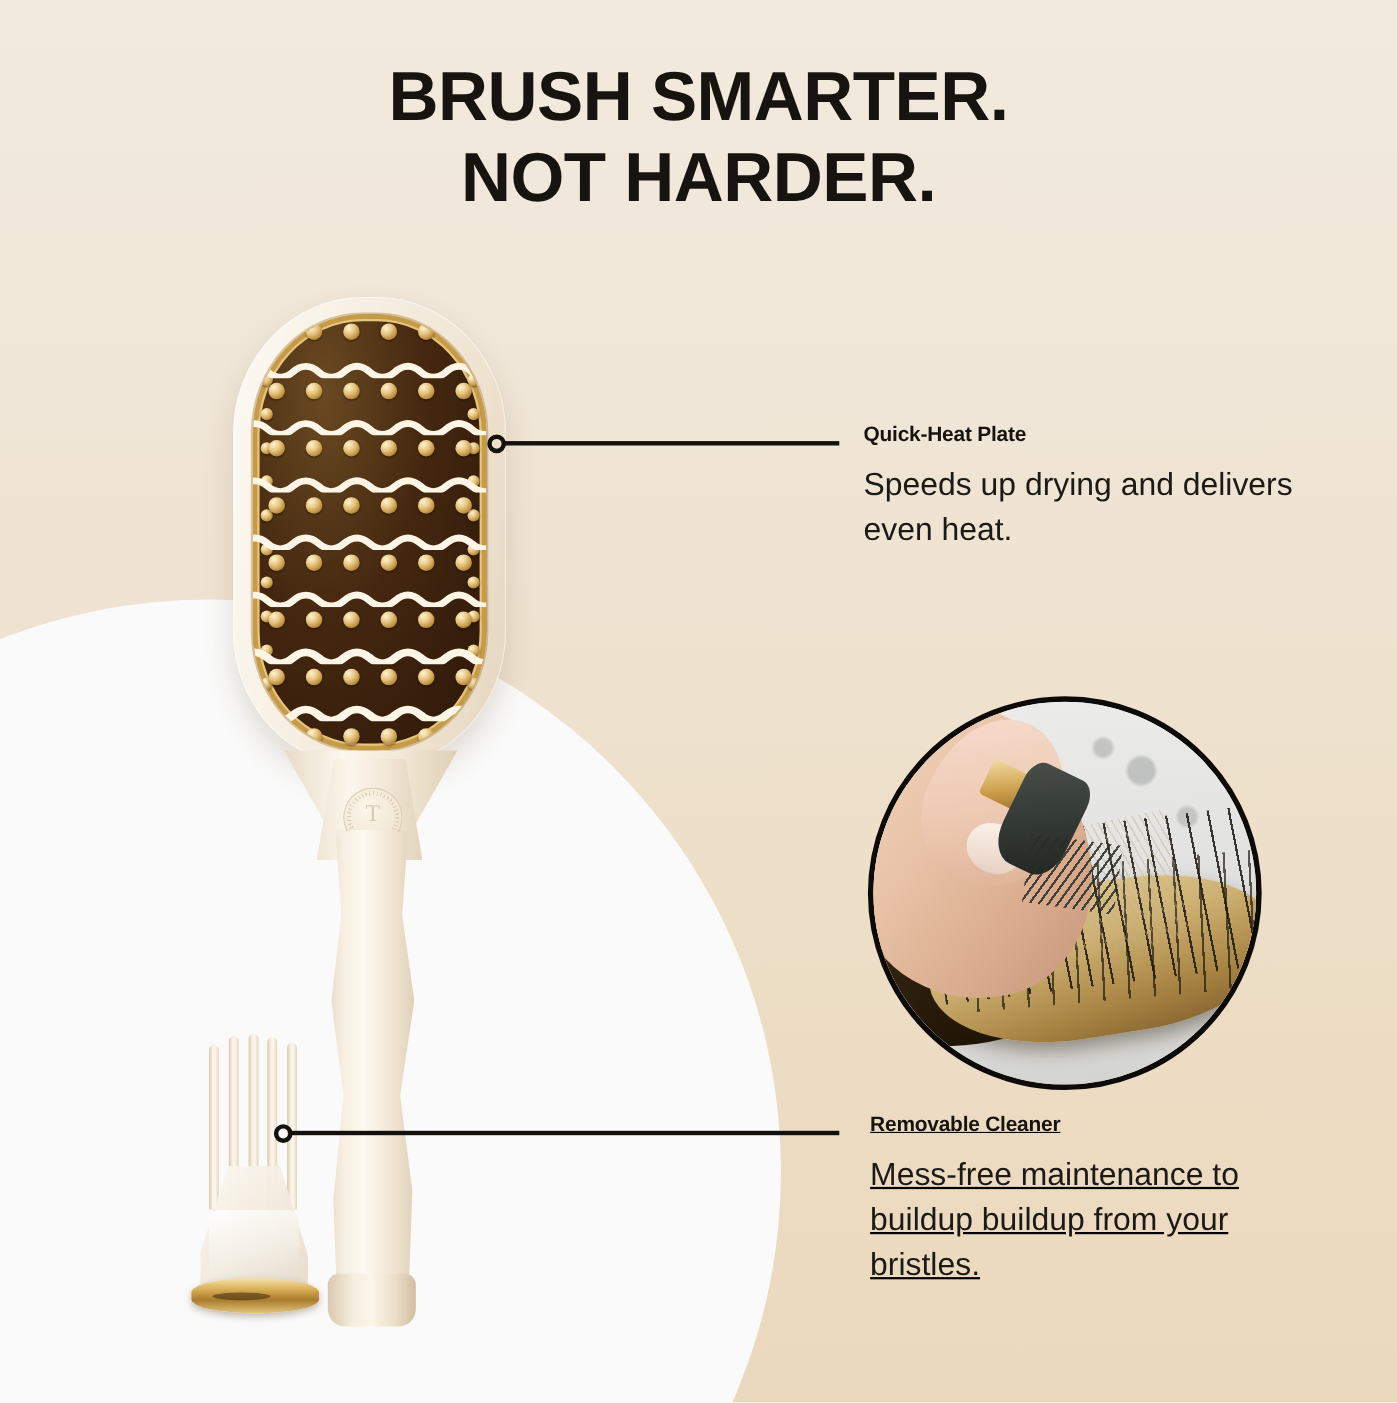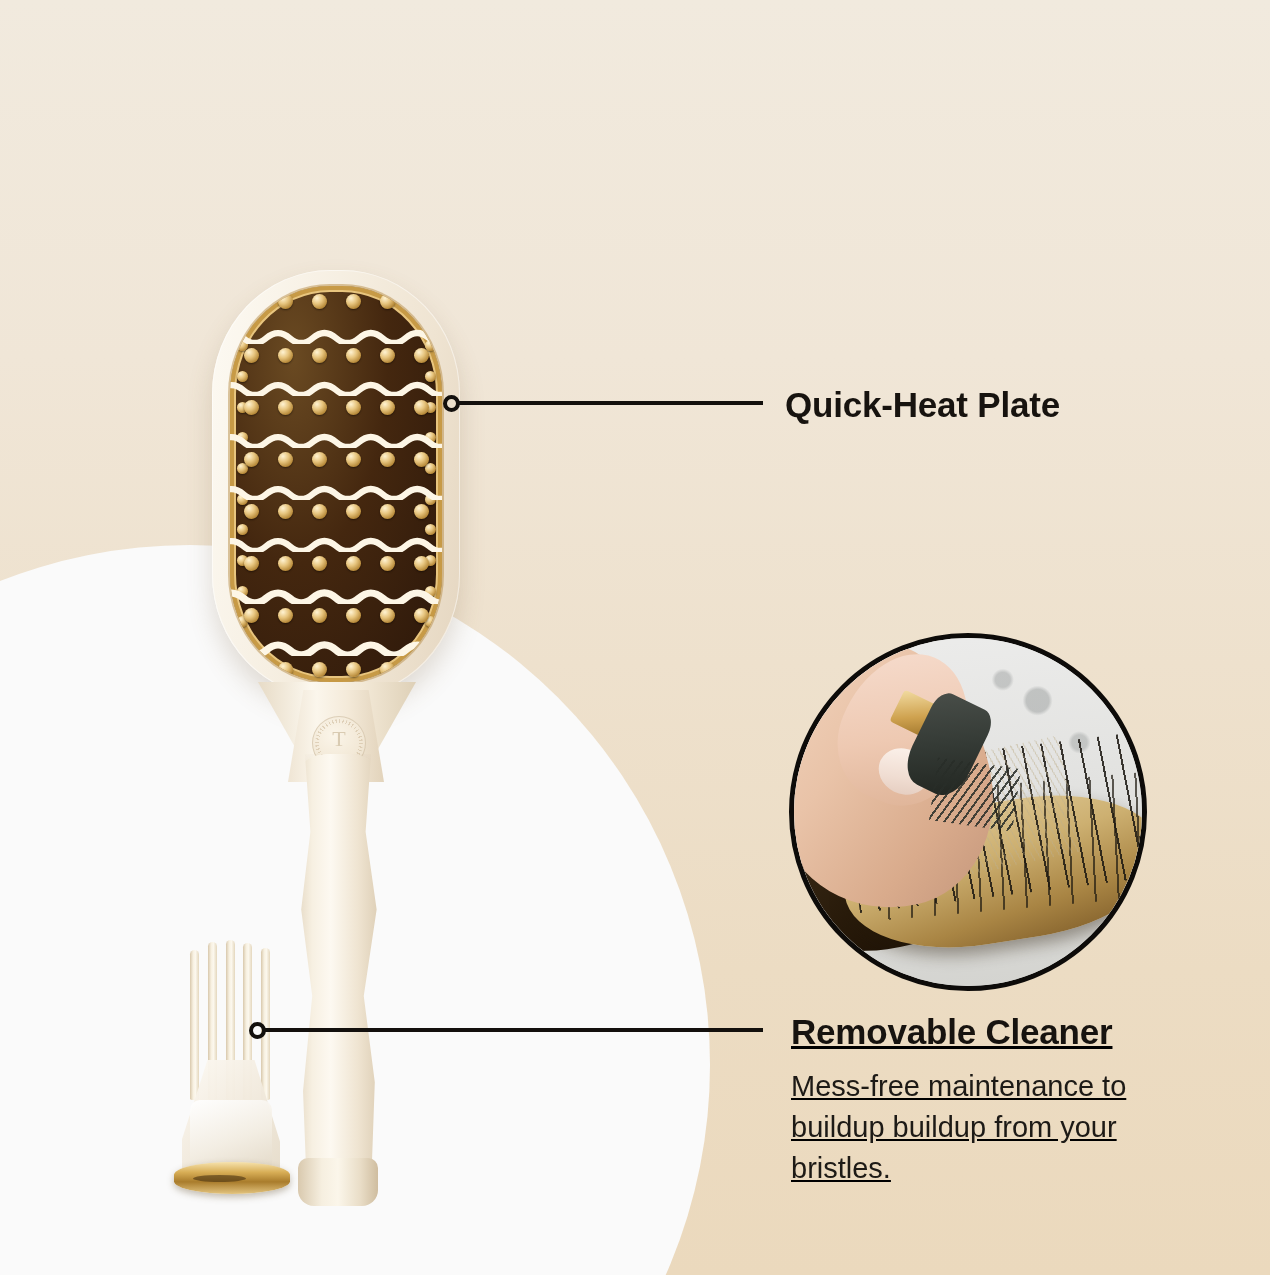--- a/index.html
+++ b/index.html
@@ -245,40 +245,44 @@
     position:absolute;width:17px;height:17px;border-radius:50%;
     border:4px solid #13100d;
     background:transparent;
     box-sizing:border-box;
   }
   .callout{
     position:absolute;width:420px;
   }
   .callout h3{
     margin:0 0 14px 0;
-    font-size:35px;
+    font-size:19px;
     font-weight:bold;
     color:#17130f;
     letter-spacing:-0.2px;
   }
   .callout p{
     margin:0;
     font-size:29px;
     line-height:1.42;
     color:#1d1a16;
     font-weight:normal;
   }
 </style>
 </head>
 <body>
 
 <div class="stage">
 
   <div class="white-circle"></div>
 
+  <div class="headline">
+    <span>BRUSH SMARTER.</span>
+    <span class="l2">NOT HARDER.</span>
+  </div>
 
   <div class="brush">
     <div class="brush-head">
       <div class="plate">
 
         <div class="sidecol left">
           <span class="pin sm"></span>
             <span class="pin sm"></span>
             <span class="pin sm"></span>
           <span class="pin sm"></span>
@@ -443,20 +447,21 @@
     <div class="ip-nail"></div>
     <div class="ip-tool-gold"></div>
     <div class="ip-tool"></div>
     <div class="ip-tool-teeth"></div>
   </div>
 
   <div class="leader-dot" style="left:443px;top:395px;"></div>
   <div class="leader" style="left:458px;top:401px;width:305px;"></div>
   <div class="callout" style="left:785px;top:385px;">
     <h3>Quick-Heat Plate</h3>
+    <p>Speeds up drying and delivers even heat.</p>
   </div>
 
   <div class="leader-dot" style="left:249px;top:1022px;"></div>
   <div class="leader" style="left:264px;top:1028px;width:499px;"></div>
   <div class="callout" style="left:791px;top:1012px;text-decoration:underline;">
     <h3>Removable Cleaner</h3>
     <p>Mess-free maintenance to buildup buildup from your bristles.</p>
   </div>
 
 </div>

